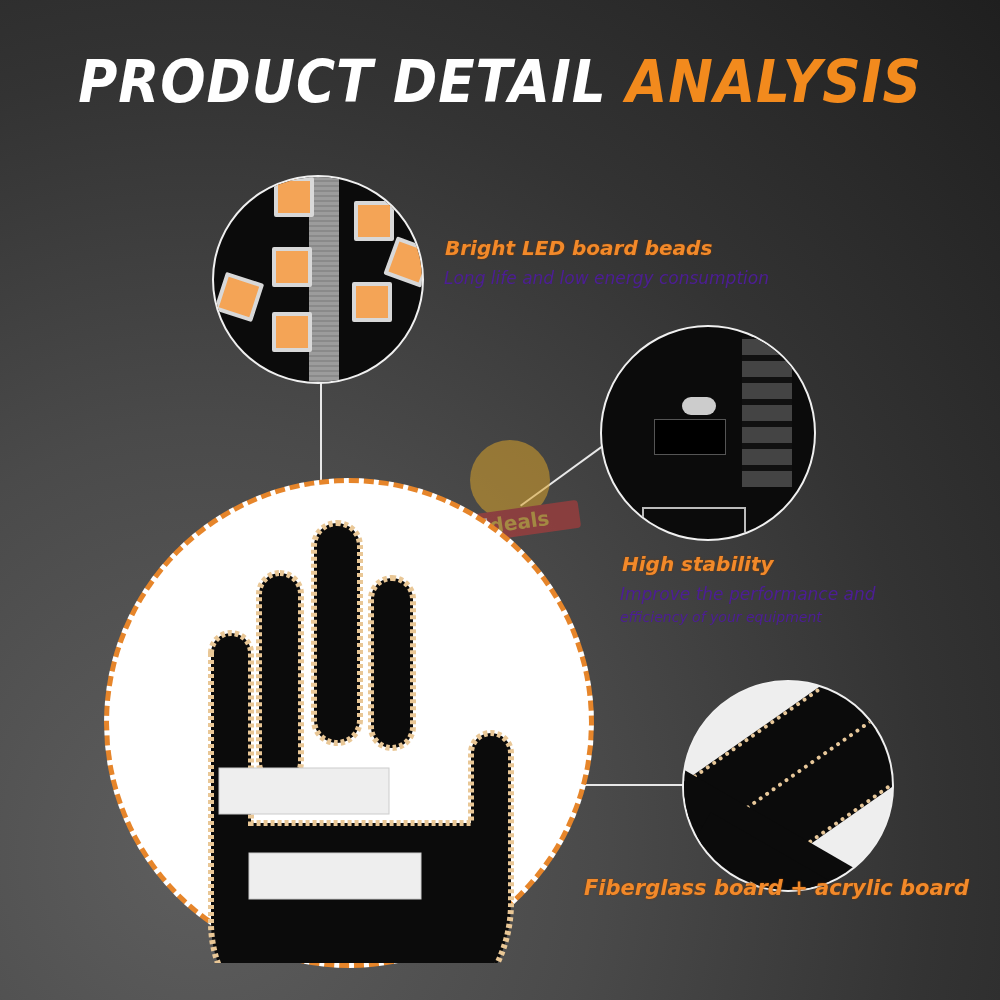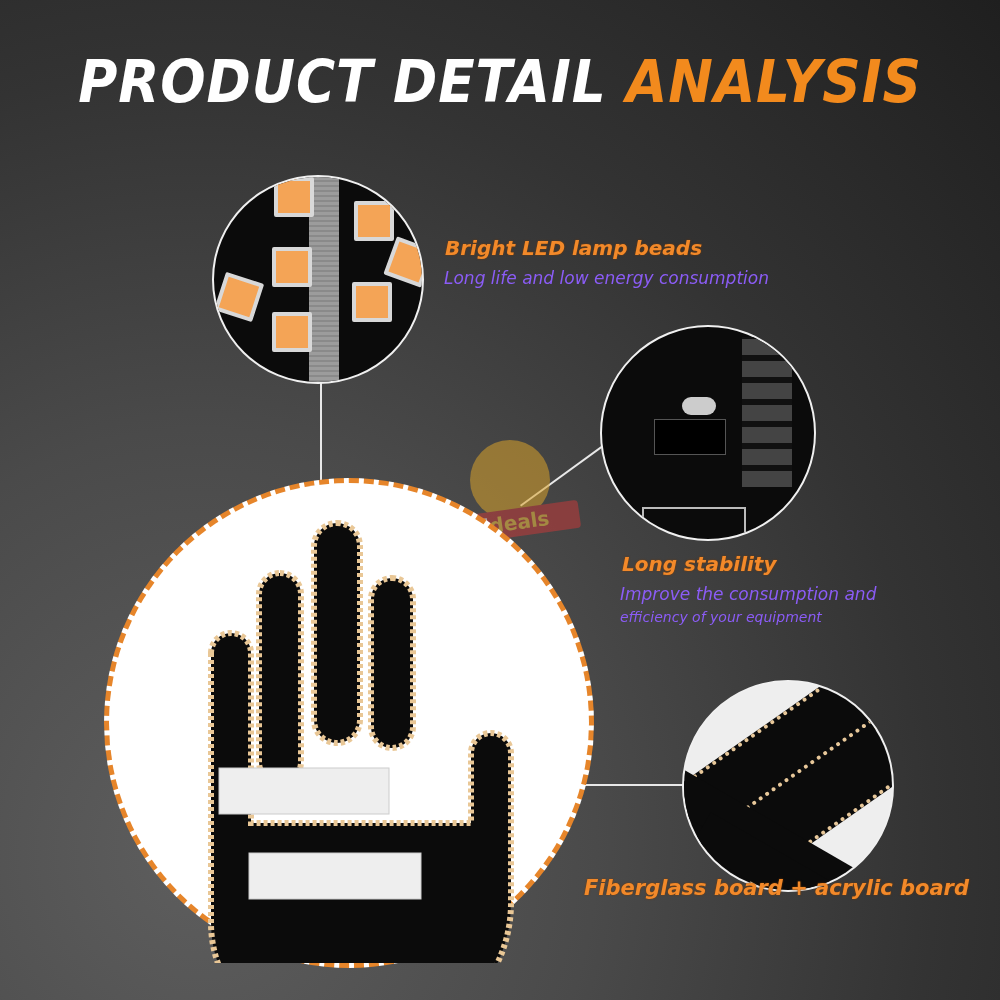--- a/index.html
+++ b/index.html
@@ -6,21 +6,21 @@
   body { width:1000px; height:1000px; overflow:hidden; position:relative;
     background: radial-gradient(ellipse at 20% 85%, #5e5e5e 0%, #4a4a4a 35%, #333 65%, #1f1f1f 100%);
     font-family: "DejaVu Sans", sans-serif; }
   .title { position:absolute; left:0; top:48px; width:1000px; text-align:center;
     font-family:"DejaVu Sans", sans-serif; font-weight:bold; font-style:italic;
     font-size:58px; letter-spacing:1px; transform:scaleX(0.92); }
   .title .w { color:#fff; }
   .title .o { color:#f28a1d; }
   .feat-title { position:absolute; color:#f2892a; font-weight:bold; font-style:italic;
     font-family:"DejaVu Sans", sans-serif; text-shadow:0 0 2px #7a3a00; }
-  .feat-desc { position:absolute; color:#8b5cf6; font-style:italic; font-family:"DejaVu Sans", sans-serif; }
+  .feat-desc { position:absolute; color:#4c1d95; font-style:italic; font-family:"DejaVu Sans", sans-serif; }
   .circle { position:absolute; border-radius:50%; overflow:hidden; border:2px solid #f0f0f0; background:#0b0b0b; }
   .line { position:absolute; background:#e8e8e8; }
   .big { position:absolute; left:104px; top:478px; width:490px; height:490px; border-radius:50%;
     background:#fff; border:5px dashed #e6852a; box-sizing:border-box; }
   .led { position:absolute; width:40px; height:40px; background:#f4a456; border:4px solid #d8d8d8; box-sizing:border-box; border-radius:2px; }
   .watermark { position:absolute; left:440px; top:430px; opacity:0.55; }
 </style>
 </head>
 <body>
 
@@ -37,32 +37,32 @@
   <div style="position:absolute; left:95px; top:0; width:30px; height:205px; background:repeating-linear-gradient(0deg,#8a8a8a 0 2px,#9c9c9c 2px 5px);"></div>
   <div class="led" style="left:60px; top:0;"></div>
   <div class="led" style="left:140px; top:24px;"></div>
   <div class="led" style="left:175px; top:65px; transform:rotate(20deg);"></div>
   <div class="led" style="left:58px; top:70px;"></div>
   <div class="led" style="left:5px; top:100px; transform:rotate(18deg);"></div>
   <div class="led" style="left:138px; top:105px;"></div>
   <div class="led" style="left:58px; top:135px;"></div>
 </div>
 
-<div class="feat-title" style="left:445px; top:236px; font-size:20px;">Bright LED lamp beads</div>
+<div class="feat-title" style="left:445px; top:236px; font-size:20px;">Bright LED board beads</div>
 <div class="feat-desc" style="left:444px; top:268px; font-size:17px;">Long life and low energy consumption</div>
 
 <div class="circle" style="left:600px; top:325px; width:212px; height:212px;">
   <div style="position:absolute; left:140px; top:10px; width:50px; height:150px; background:repeating-linear-gradient(0deg,#444 0 16px,#111 16px 22px);"></div>
   <div style="position:absolute; left:52px; top:92px; width:70px; height:34px; background:#000; border:1px solid #555;"></div>
   <div style="position:absolute; left:80px; top:70px; width:34px; height:18px; border-radius:9px; background:#ccc;"></div>
   <div style="position:absolute; left:40px; top:180px; width:100px; height:30px; border:2px solid #bbb;"></div>
 </div>
 
-<div class="feat-title" style="left:622px; top:552px; font-size:20px;">Long stability</div>
-<div class="feat-desc" style="left:620px; top:584px; font-size:17px;">Improve the consumption and</div>
+<div class="feat-title" style="left:622px; top:552px; font-size:20px;">High stability</div>
+<div class="feat-desc" style="left:620px; top:584px; font-size:17px;">Improve the performance and</div>
 <div class="feat-desc" style="left:620px; top:609px; font-size:14px;">efficiency of your equipment</div>
 
 <div class="circle" style="left:682px; top:680px; width:208px; height:208px; background:#eee;">
   <div style="position:absolute; left:-30px; top:30px; width:280px; height:60px; background:#0b0b0b; border-top:4px dotted #e8c89a; border-bottom:4px dotted #e8c89a; transform:rotate(-35deg);"></div>
   <div style="position:absolute; left:10px; top:70px; width:280px; height:60px; background:#0b0b0b; border-top:4px dotted #e8c89a; border-bottom:4px dotted #e8c89a; transform:rotate(-35deg);"></div>
   <div style="position:absolute; left:-40px; top:140px; width:250px; height:40px; background:#0b0b0b; transform:rotate(30deg);"></div>
   <div style="position:absolute; left:0px; top:190px; width:250px; height:40px; background:#0b0b0b; transform:rotate(30deg);"></div>
 </div>
 
 <div class="feat-title" style="left:584px; top:876px; font-size:21px;">Fiberglass board + acrylic board</div>

